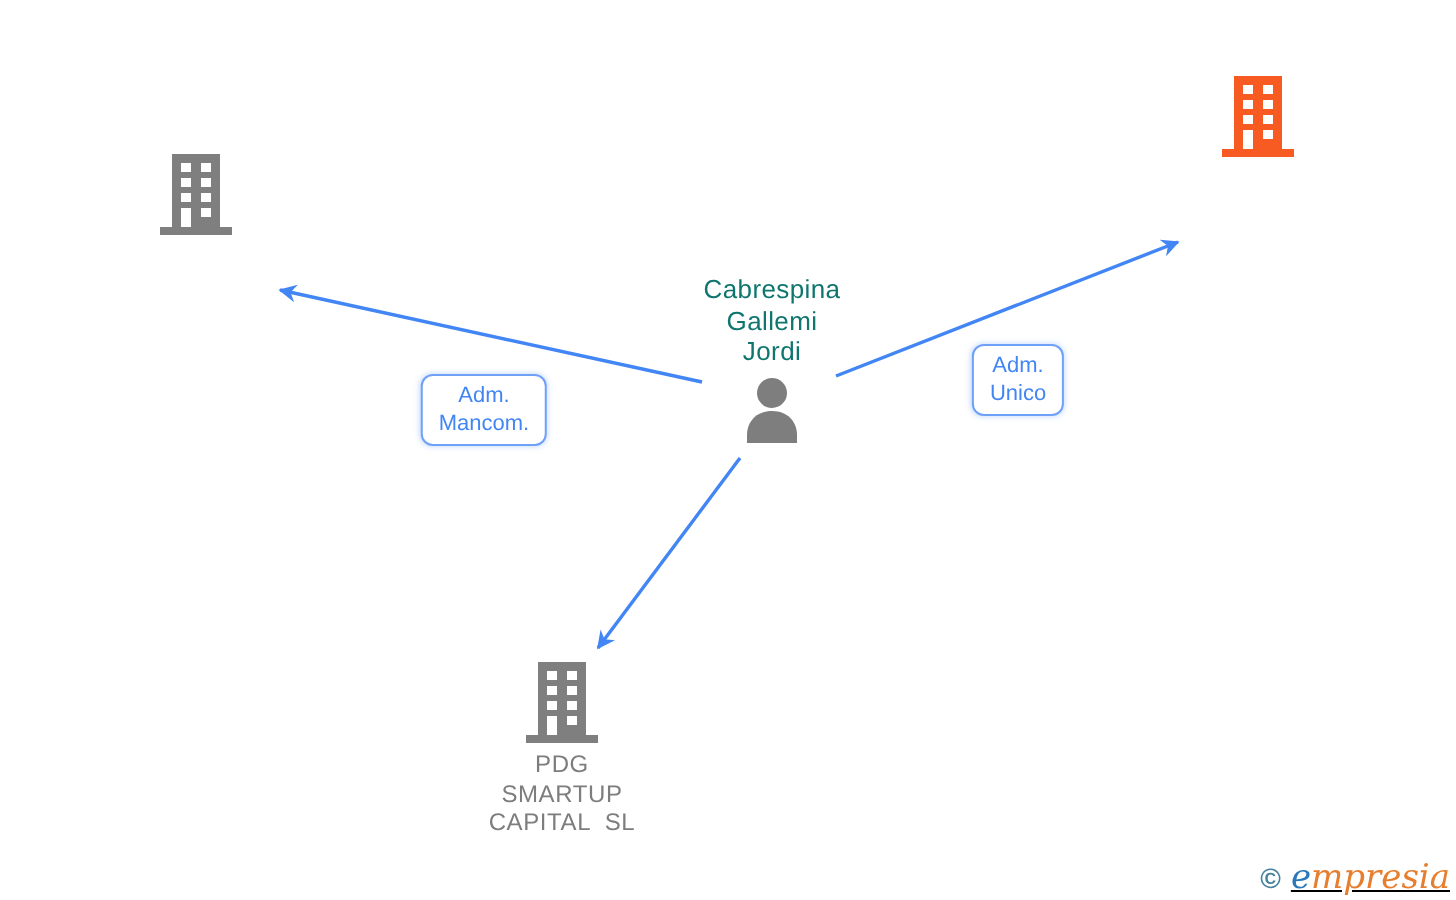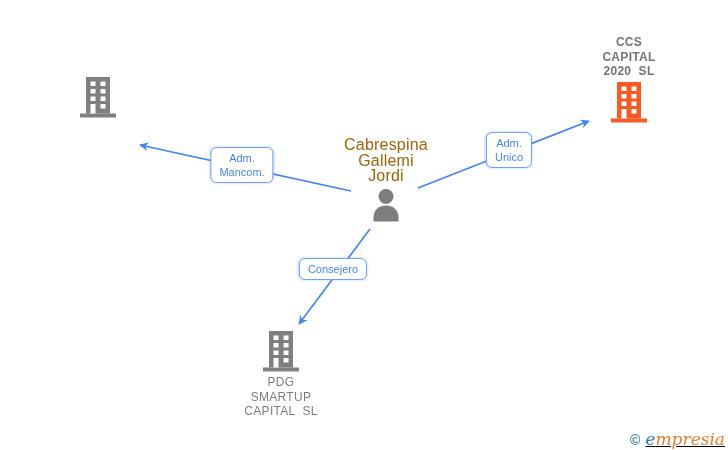--- a/index.html
+++ b/index.html
@@ -31,23 +31,23 @@
   .node-label {
     white-space: pre-wrap;
     text-align: center;
     font-size: 12px;
     line-height: 14.5px;
     letter-spacing: 0.3px;
     color: var(--text-gray, #7d7d7d);
   }
   .node-label.bold { font-weight: bold; color: #757575; }
   .person-label {
-    font-size: 16px;
+    font-size: 13px;
     line-height: 15.5px;
-    color: #a16207;
+    color: #0f766e;
     letter-spacing: 0.2px;
   }
   .node .icon-wrap { margin-top: 3px; line-height: 0; }
   .node .icon-wrap.below { margin-top: 0; margin-bottom: 3px; }
   .building-gray  { fill: var(--building-gray, #7f7f7f); }
   .building-orange{ fill: var(--building-orange, #f75b22); }
   .building-windows { fill: #ffffff; }
   .person-fill { fill: #7e7e7e; }
 
   
@@ -58,20 +58,21 @@
     background: #ffffff;
     border: 1.5px solid #6ea1f7;
     border-radius: 6px;
     box-shadow: 0 0 3px rgba(66, 133, 244, 0.35);
     color: var(--accent-blue, #4285f4);
     font-size: 11px;
     line-height: 14px;
     text-align: center;
     padding: 3px 8px;
     white-space: pre-wrap;
+    margin-top: 40px;
   }
 
   
   .watermark {
     position: absolute;
     right: 3px;
     bottom: 1px;
     z-index: 3;
     display: flex;
     align-items: baseline;
@@ -123,23 +124,20 @@
           <rect x="11.5" y="19.5" width="5" height="4.5"></rect>
             <rect x="21.5" y="19.5" width="5" height="4.5"></rect>
           <rect x="11.5" y="27" width="5" height="9.5"></rect>
             <rect x="21.5" y="27" width="5" height="4.5"></rect>
         </g>
       </svg>
     </div>
   </div>
 
   <div class="node" style="left:629px; top:35px;">
-    <div class="node-label bold">CCS
-CAPITAL
-2020  SL</div>
     <div class="icon-wrap">
       <svg width="38" height="41" viewBox="0 0 38 41">
         <g class="building-orange">
           <rect x="1" y="36.5" width="36" height="4"></rect>
           <rect x="7" y="0" width="24" height="36.5"></rect>
         </g>
         <g class="building-windows">
           <rect x="11.5" y="4.5" width="5" height="4.5"></rect>
             <rect x="21.5" y="4.5" width="5" height="4.5"></rect>
           <rect x="11.5" y="12" width="5" height="4.5"></rect>
@@ -188,20 +186,19 @@
     </div>
     <div class="node-label">PDG
 SMARTUP
 CAPITAL  SL</div>
   </div>
 
   <div class="rel-label" style="left:242px; top:165px;">Adm.
 Mancom.</div>
   <div class="rel-label" style="left:509px; top:150px;">Adm.
 Unico</div>
-  <div class="rel-label" style="left:333px; top:269px;">Consejero</div>
 
   <div class="watermark">
     <span class="wm-copy">©</span>
     <span class="wm-brand"><span class="wm-e">e</span><span class="wm-rest">mpresia</span></span>
   </div>
 
 </div>
 
 </body></html>

